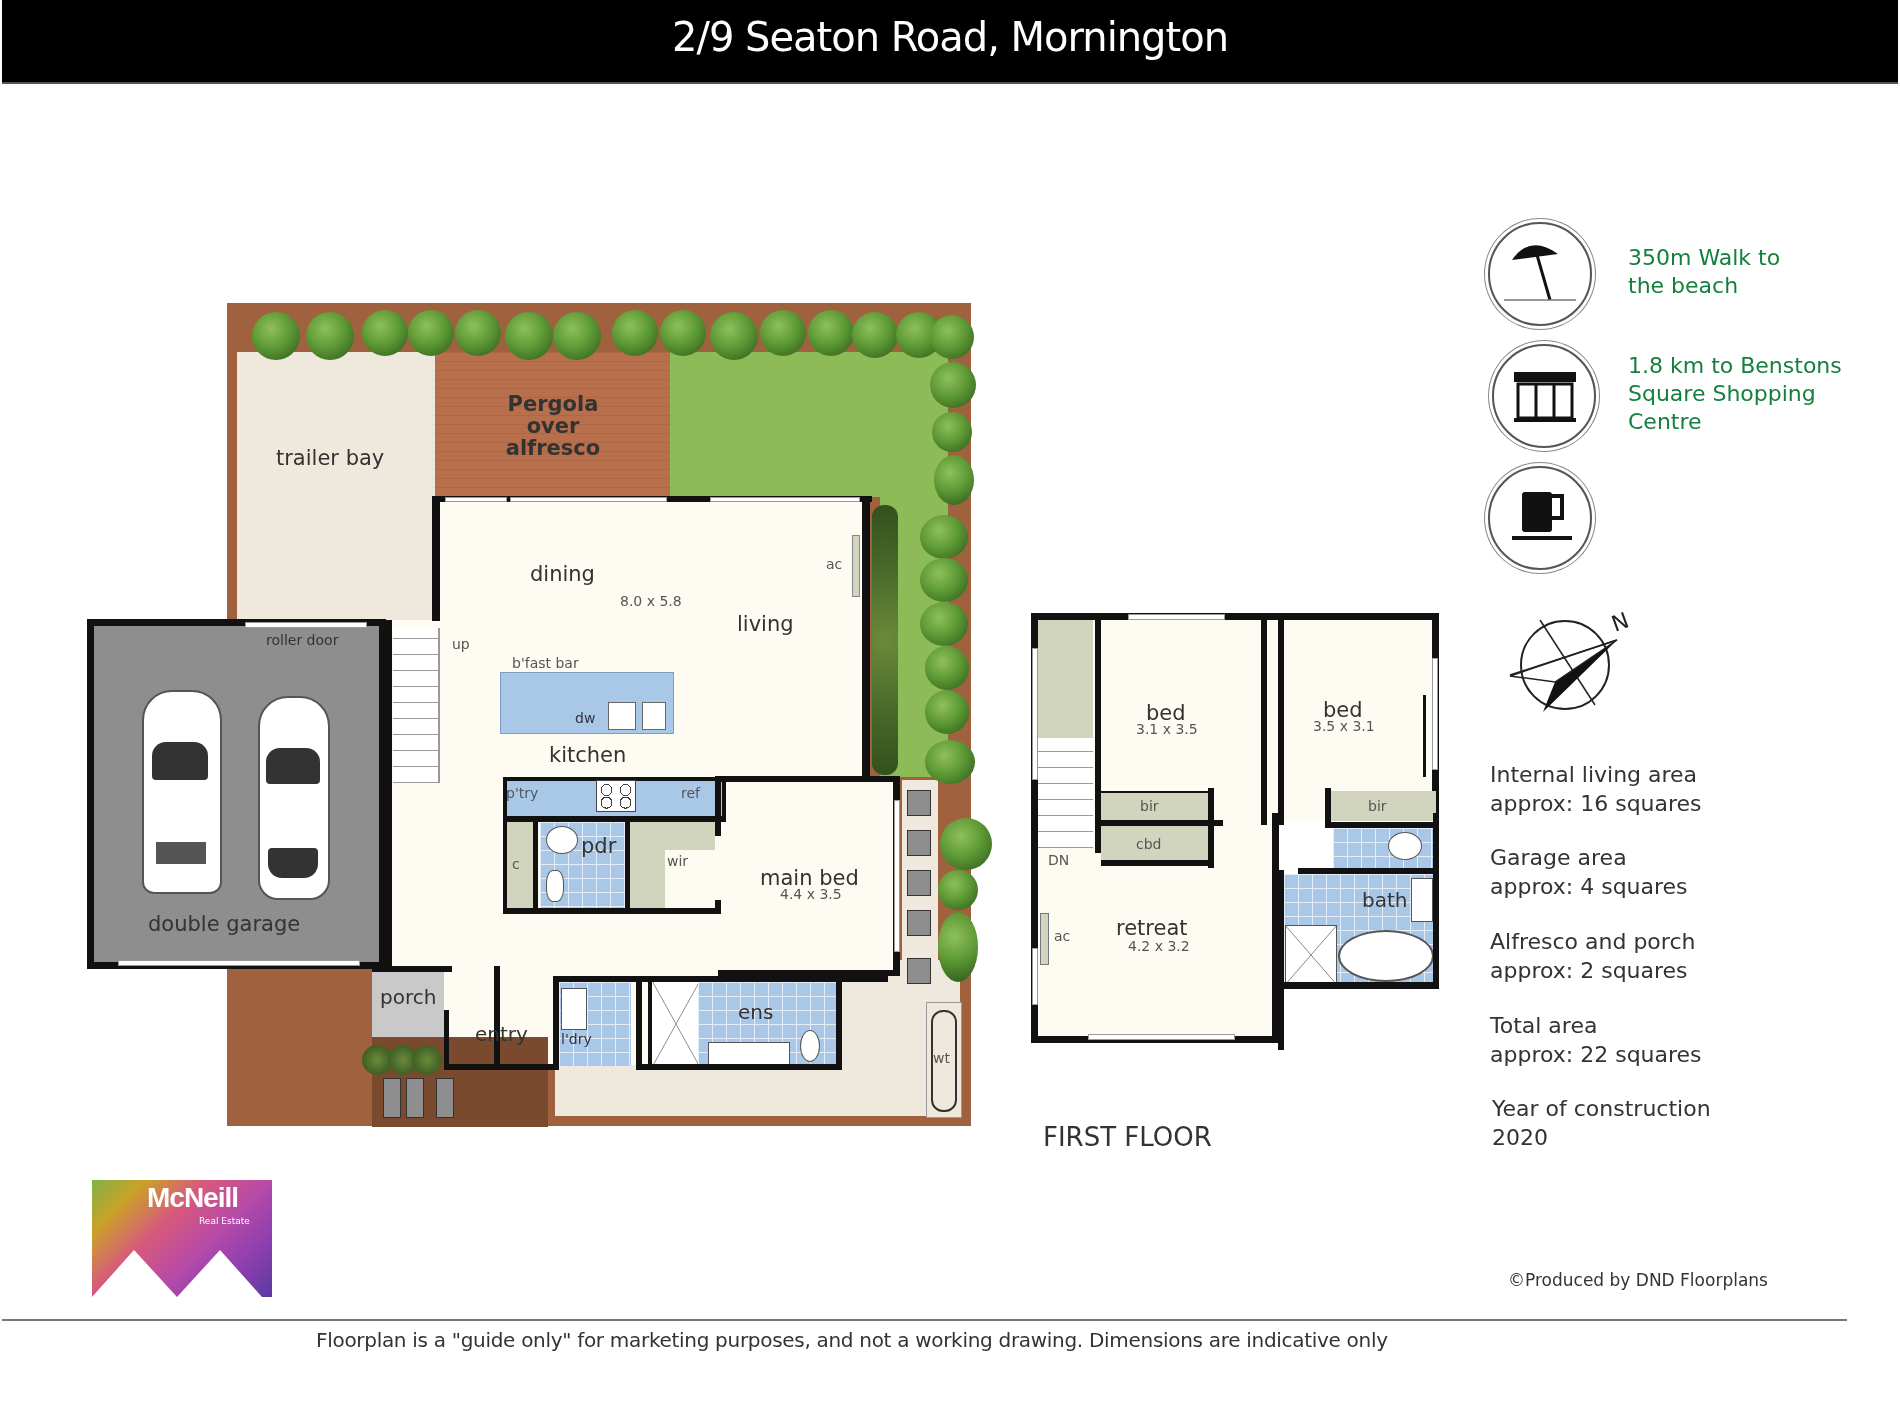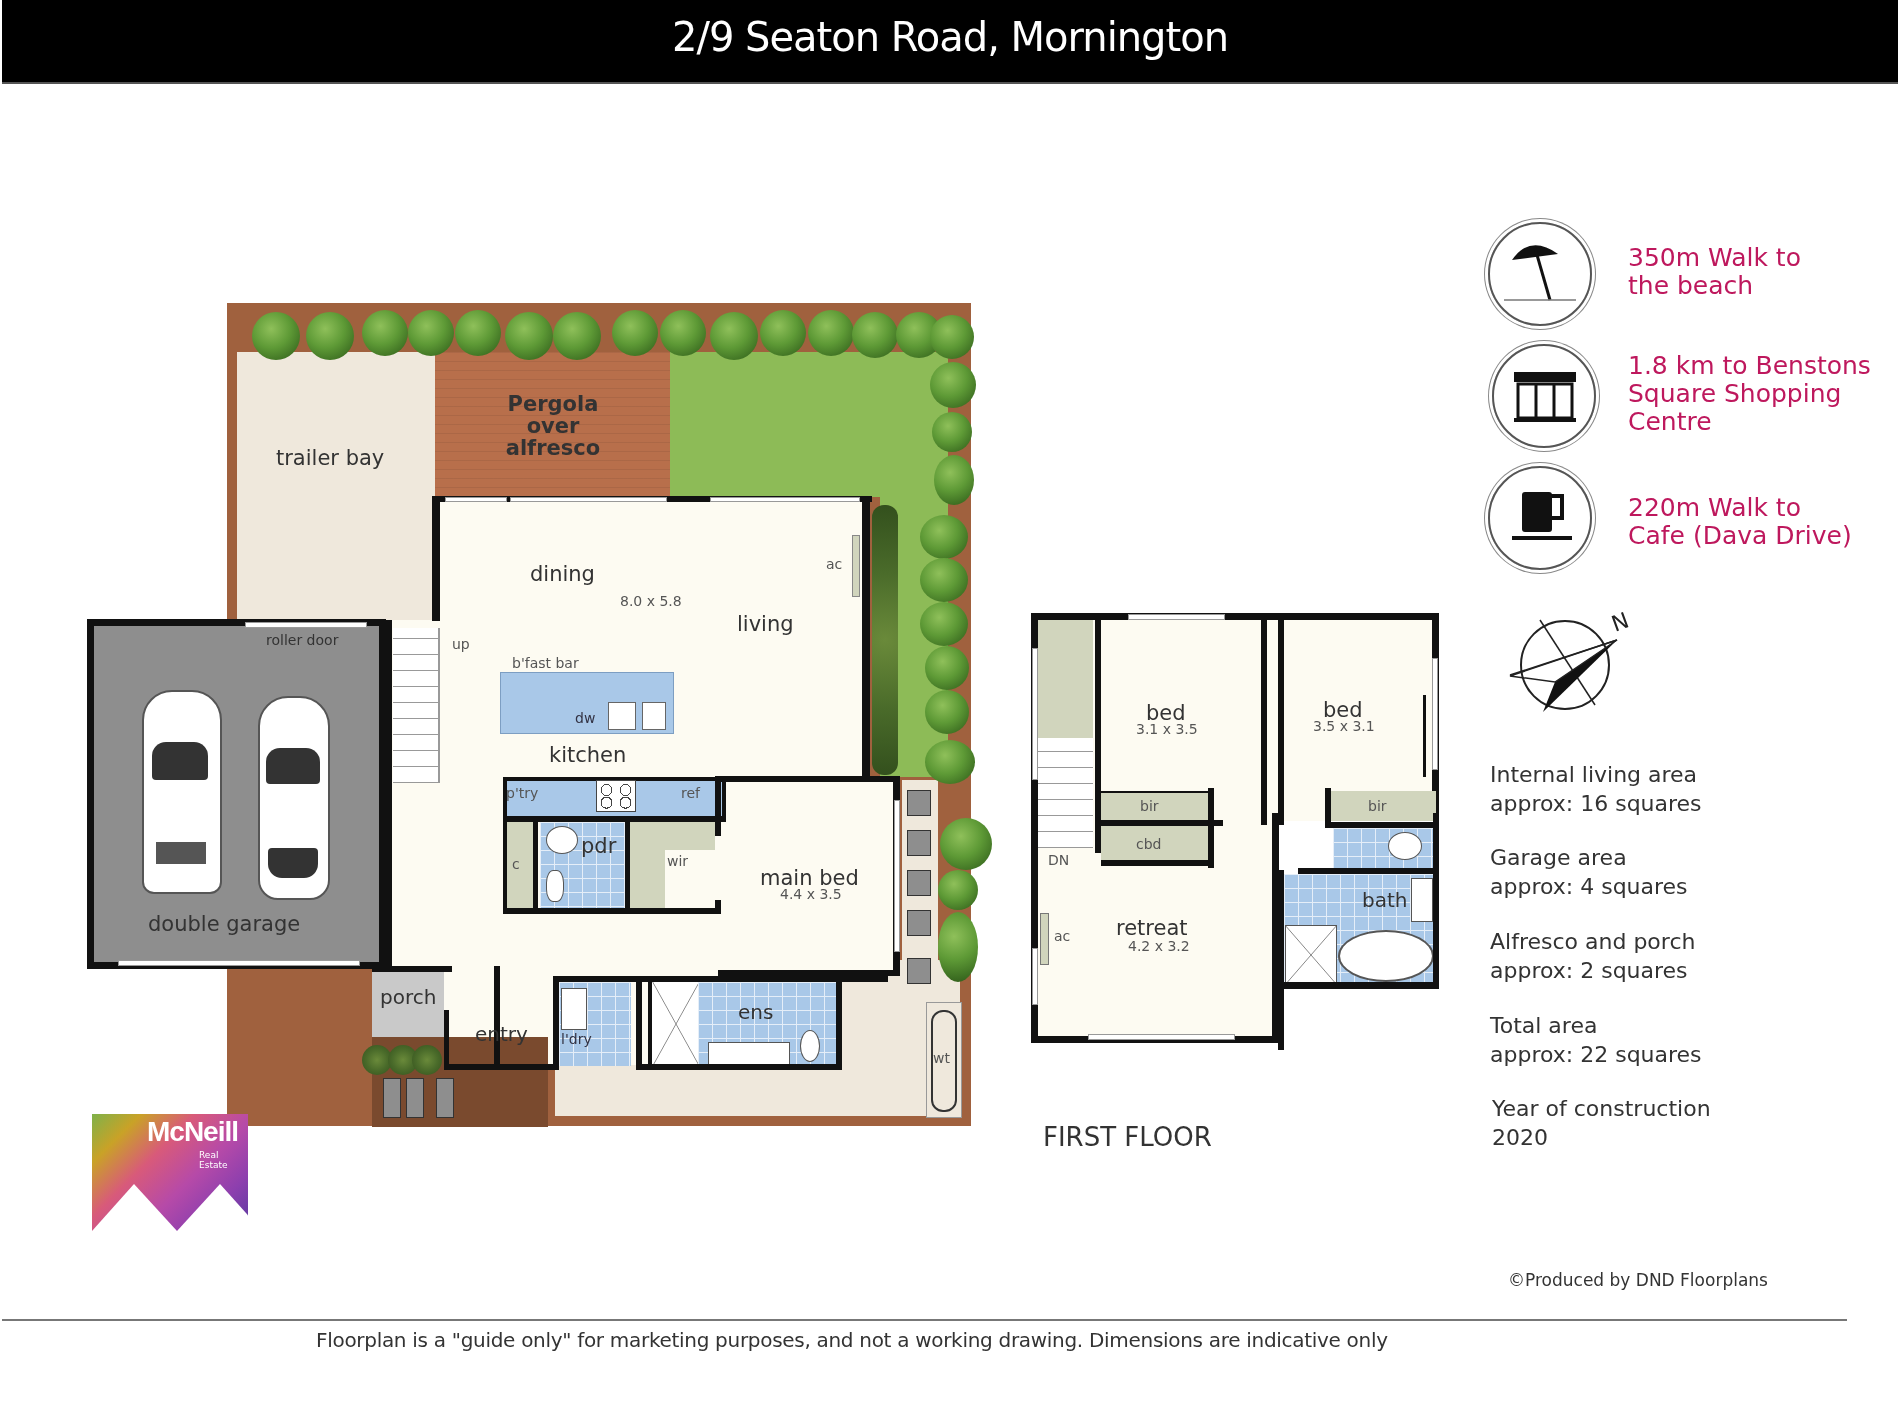--- a/index.html
+++ b/index.html
@@ -13,21 +13,21 @@
   .dim { font-size:14px; color:#555; }
   .wall { position:absolute; background:#111; }
   .win { position:absolute; background:#fff; border:1px solid #999; }
   .tile { background-color:#a9c8e8;
           background-image: linear-gradient(#e5eef8 1px, transparent 1px), linear-gradient(90deg, #e5eef8 1px, transparent 1px);
           background-size: 14px 14px; }
   .tree { position:absolute; border-radius:50%;
           background: radial-gradient(circle at 40% 35%, #8fc05a 0%, #5e9a36 45%, #3d6f22 80%, #2e5419 100%); }
   .bush { position:absolute; border-radius:50%;
           background: radial-gradient(circle, #6a8a3a 0%, #4a6b2a 50%, #33501d 100%); }
-  .info-text { position:absolute; font-size:25px; line-height:28px; color:#be185d; }
+  .info-text { position:absolute; font-size:22px; line-height:28px; color:#15803d; }
   .icon-circle { position:absolute; width:100px; height:100px; border-radius:50%;
                  border:2px solid #555; box-shadow: 0 0 0 3px #fff, 0 0 0 4px #888; }
   .area-text { position:absolute; font-size:22px; line-height:29px; color:#333; }
 </style>
 </head>
 <body>
 
 <div class="abs header">
   <div class="header-title">2/9 Seaton Road, Mornington</div>
 </div>
@@ -284,24 +284,20 @@
 </div>
 
 <div class="abs" style="left:1488px;top:466px;width:400px;height:104px;">
   <div class="icon-circle" style="left:0;top:0;">
     <svg width="100" height="100" viewBox="0 0 100 100">
       <rect x="32" y="24" width="30" height="40" rx="3" fill="#111"></rect>
       <rect x="60" y="28" width="12" height="22" fill="none" stroke="#111" stroke-width="4"></rect>
       <rect x="22" y="68" width="60" height="4" fill="#111"></rect>
     </svg>
   </div>
-  <div class="info-text" style="left:140px;top:28px;">
-    <div>220m Walk to</div>
-    <div>Cafe (Dava Drive)</div>
-  </div>
 </div>
 
 <div class="abs" style="left:1505px;top:610px;width:130px;height:115px;">
   <svg width="130" height="115" viewBox="0 0 130 115">
     <circle cx="60" cy="55" r="44" fill="none" stroke="#222" stroke-width="2"></circle>
     <line x1="35" y1="10" x2="90" y2="95" stroke="#222" stroke-width="1.5"></line>
     <line x1="5" y1="65" x2="112" y2="30" stroke="#222" stroke-width="1.5"></line>
     <polygon points="112,30 38,102 50,72" fill="#111"></polygon>
     <polygon points="112,30 5,66 50,72" fill="none" stroke="#222" stroke-width="1.5"></polygon>
     <text x="110" y="22" font-family="DejaVu Sans, sans-serif" font-size="22" fill="#222" transform="rotate(-20 110 22)">N</text>
@@ -322,21 +318,21 @@
 </div>
 <div class="area-text" style="left:1490px;top:1011px;">
   <div>Total area</div>
   <div>approx: 22 squares</div>
 </div>
 <div class="area-text" style="left:1492px;top:1094px;">
   <div>Year of construction</div>
   <div>2020</div>
 </div>
 
-<div class="abs" style="left:92px;top:1114px;width:156px;height:117px;overflow:hidden;
+<div class="abs" style="left:92px;top:1180px;width:180px;height:117px;overflow:hidden;
      background: linear-gradient(135deg, #7fb24a 0%, #c9a227 18%, #d85a7a 38%, #b64aa8 60%, #8c3fae 80%, #5a3aa0 100%);">
   <div class="abs" style="left:55px;top:2px;color:#fff;font-family:'Liberation Sans', sans-serif;font-weight:bold;font-size:28px;letter-spacing:-1px;">McNeill</div>
   <div class="abs" style="left:107px;top:36px;color:#fff;font-size:9px;">Real Estate</div>
   <svg class="abs" style="left:0;top:0" width="170" height="117" viewBox="0 0 170 117">
     <polygon points="0,117 42,70 85,117" fill="#fff"></polygon>
     <polygon points="85,117 128,70 170,117" fill="#fff"></polygon>
   </svg>
 </div>
 
 <div class="lbl" style="left:1508px;top:1270px;font-size:17px;color:#333;">©Produced by DND Floorplans</div>

